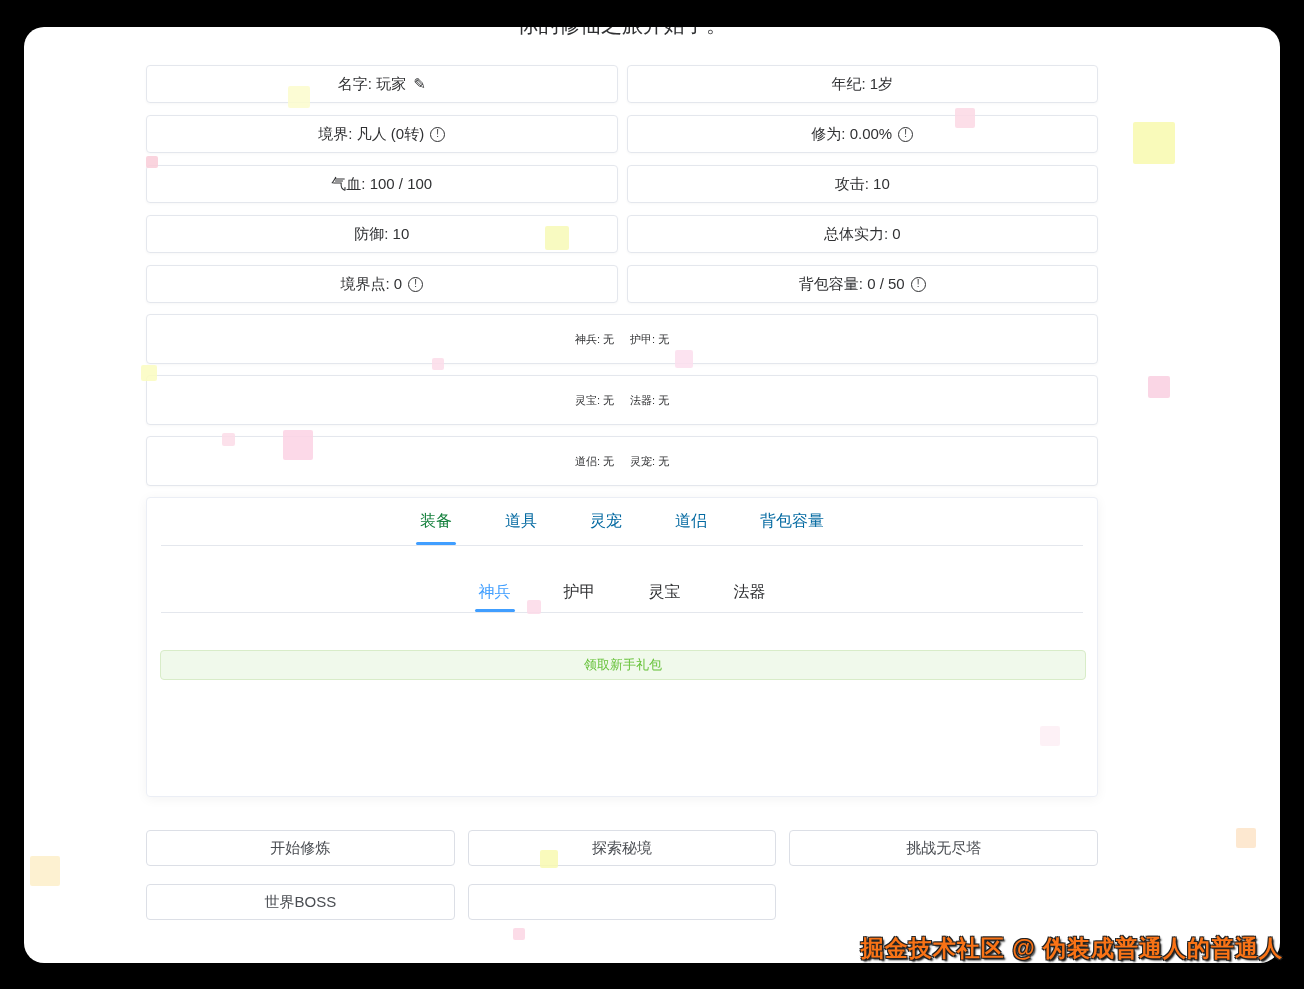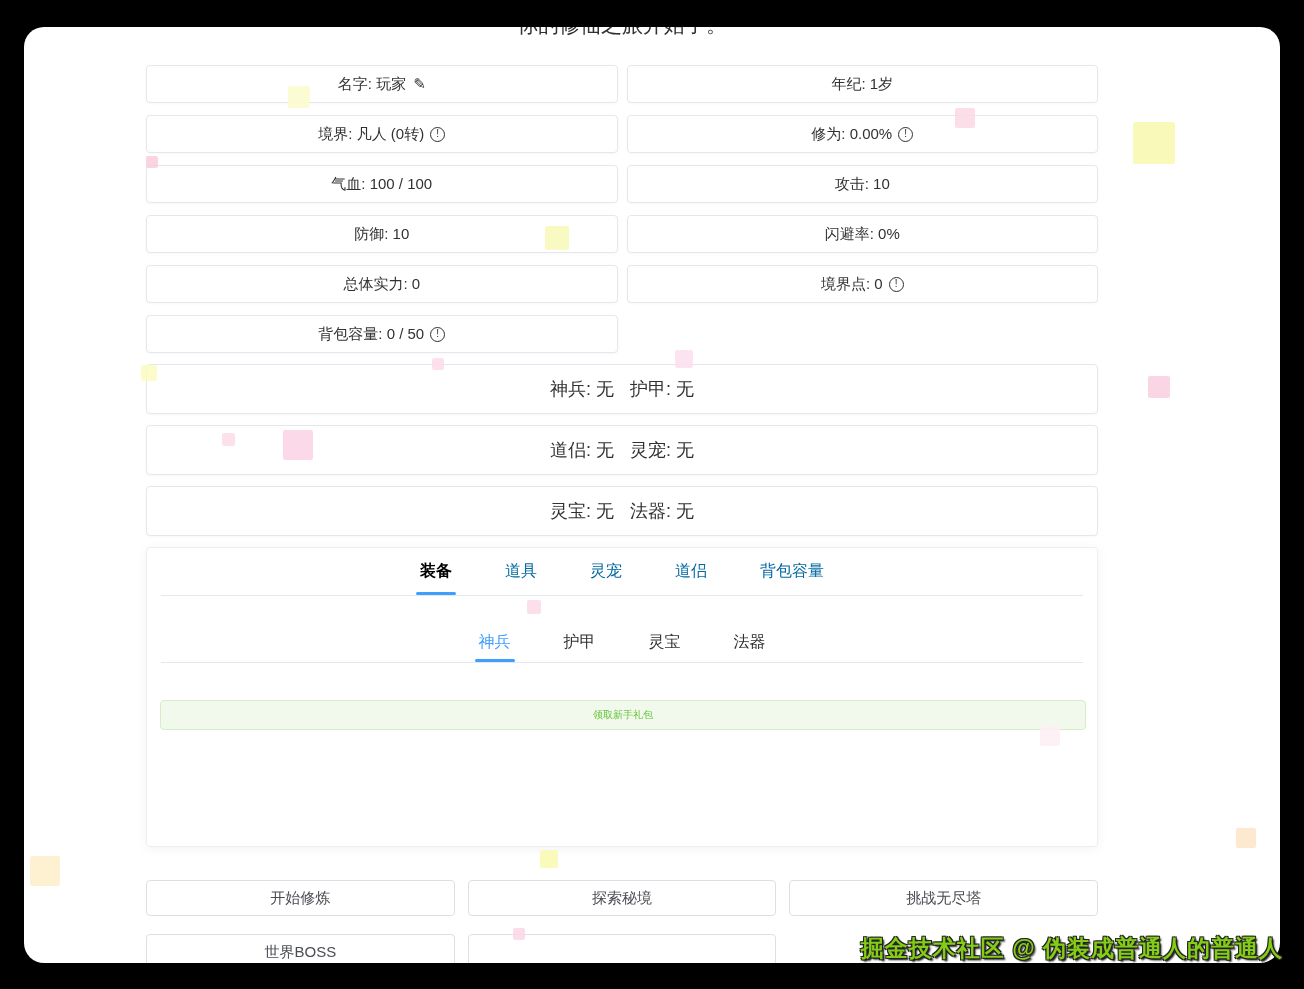--- a/index.html
+++ b/index.html
@@ -23,72 +23,72 @@
     column-gap:9px; row-gap:12px;
   }
   .stat-card {
     height:38px; background:#fff; border:1px solid #e4e7ed; border-radius:4px;
     display:flex; align-items:center; justify-content:center;
     font-size:15px; color:#303133; box-shadow:0 1px 3px rgba(0,0,0,0.03);
   }
   .wide-card {
     margin-top:11px; height:50px; background:#fff; border:1px solid #e4e7ed;
     border-radius:4px; display:flex; align-items:center; justify-content:center;
-    gap:16px; font-size:18px; color:#303133; box-shadow:0 1px 3px rgba(0,0,0,0.03);
+    gap:16px; font-size:11px; color:#303133; box-shadow:0 1px 3px rgba(0,0,0,0.03);
   }
   .edit-icon { margin-left:7px; font-size:15px; color:#303133; display:inline-block; }
   .info-icon {
     margin-left:6px; width:15px; height:15px; border:1px solid #303133;
     border-radius:50%; display:inline-flex; align-items:center; justify-content:center;
     font-size:10px; line-height:1; color:#303133; flex:0 0 auto;
   }
   .tab-card {
     margin-top:11px; height:300px; background:#fff; border:1px solid #ebeef5;
     border-radius:4px; box-shadow:0 2px 12px rgba(0,0,0,0.05);
   }
   .tab-row { height:47px; display:flex; justify-content:center; gap:53px; }
   .tab-item {
     position:relative; display:flex; align-items:center; font-size:16px;
     color:#0369a1; cursor:pointer; white-space:nowrap;
   }
-  .tab-item.active { color:#000000;font-weight:bold; }
+  .tab-item.active { color:#15803d; }
   .tab-item.active::after {
     content:""; position:absolute; left:-4px; right:-4px; bottom:0; height:3px;
     background:#409eff; border-radius:2px;
   }
   .divider { height:1px; background:#e4e7ed; margin:0 14px; }
   .subtab-row { height:66px; display:flex; justify-content:center; gap:53px; align-items:flex-end; }
   .subtab-item {
     position:relative; height:40px; display:flex; align-items:center;
     font-size:16px; color:#303133; cursor:pointer; white-space:nowrap;
   }
   .subtab-item.active { color:#409eff; }
   .subtab-item.active::after {
     content:""; position:absolute; left:-4px; right:-4px; bottom:0; height:3px;
     background:#409eff; border-radius:2px;
   }
   .gift-button {
     display:block; margin:37px 13px 0; height:30px; width:926px;
     background:#f0f9eb; border:1px solid #d8ecc8; border-radius:4px;
-    color:#67c23a; font-size:10px; text-align:center; line-height:28px;
+    color:#67c23a; font-size:13px; text-align:center; line-height:28px;
     cursor:pointer; font-family:inherit;
   }
   .actions-grid {
     margin-top:33px; display:grid; grid-template-columns:1fr 1fr 1fr;
     column-gap:13px; row-gap:18px;
   }
   .action-button {
     height:36px; background:#fff; border:1px solid #dcdfe6; border-radius:4px;
     font-size:15px; color:#4a4d52; display:flex; align-items:center;
     justify-content:center; cursor:pointer; font-family:inherit;
   }
   .confetti { position:absolute; pointer-events:none; z-index:5; opacity:0.85; border-radius:2px; }
   .watermark {
     position:absolute; right:21px; top:933px; z-index:10; font-size:23px;
-    font-weight:bold; color:#84cc16; white-space:nowrap; letter-spacing:1px;
+    font-weight:bold; color:#f97316; white-space:nowrap; letter-spacing:1px;
     text-shadow:-1px -1px 0 #222, 1px -1px 0 #222, -1px 1px 0 #222,
                  1px 1px 0 #222, 2px 2px 2px #000;
   }
 </style>
 </head>
 <body>
 
 <div class="panel">
   <div class="content">
     <div class="heading">你的修仙之旅开始了。</div>
@@ -109,48 +109,45 @@
           <span class="info-icon">!</span>
         </div>
         <div class="stat-card">
           <span><span>气血</span><span>: </span><span>100 / 100</span></span>
         </div>
         <div class="stat-card">
           <span><span>攻击</span><span>: </span><span>10</span></span>
         </div>
         <div class="stat-card">
           <span><span>防御</span><span>: </span><span>10</span></span>
-        </div>
-        <div class="stat-card">
-          <span><span>闪避率</span><span>: </span><span>0%</span></span>
         </div>
         <div class="stat-card">
           <span><span>总体实力</span><span>: </span><span>0</span></span>
         </div>
         <div class="stat-card">
           <span><span>境界点</span><span>: </span><span>0</span></span>
           <span class="info-icon">!</span>
         </div>
         <div class="stat-card">
           <span><span>背包容量</span><span>: </span><span>0 / 50</span></span>
           <span class="info-icon">!</span>
         </div>
       </div>
     <div id="equipment-rows">
         <div class="wide-card">
           <span><span>神兵</span><span>: </span><span>无</span></span>
           <span><span>护甲</span><span>: </span><span>无</span></span>
         </div>
         <div class="wide-card">
+          <span><span>灵宝</span><span>: </span><span>无</span></span>
+          <span><span>法器</span><span>: </span><span>无</span></span>
+        </div>
+        <div class="wide-card">
           <span><span>道侣</span><span>: </span><span>无</span></span>
           <span><span>灵宠</span><span>: </span><span>无</span></span>
-        </div>
-        <div class="wide-card">
-          <span><span>灵宝</span><span>: </span><span>无</span></span>
-          <span><span>法器</span><span>: </span><span>无</span></span>
         </div>
       </div>
     <div class="tab-card">
       <div class="tab-row" id="tab-row">
           <div class="tab-item active">
             <span>装备</span>
           </div>
           <div class="tab-item">
             <span>道具</span>
           </div>

